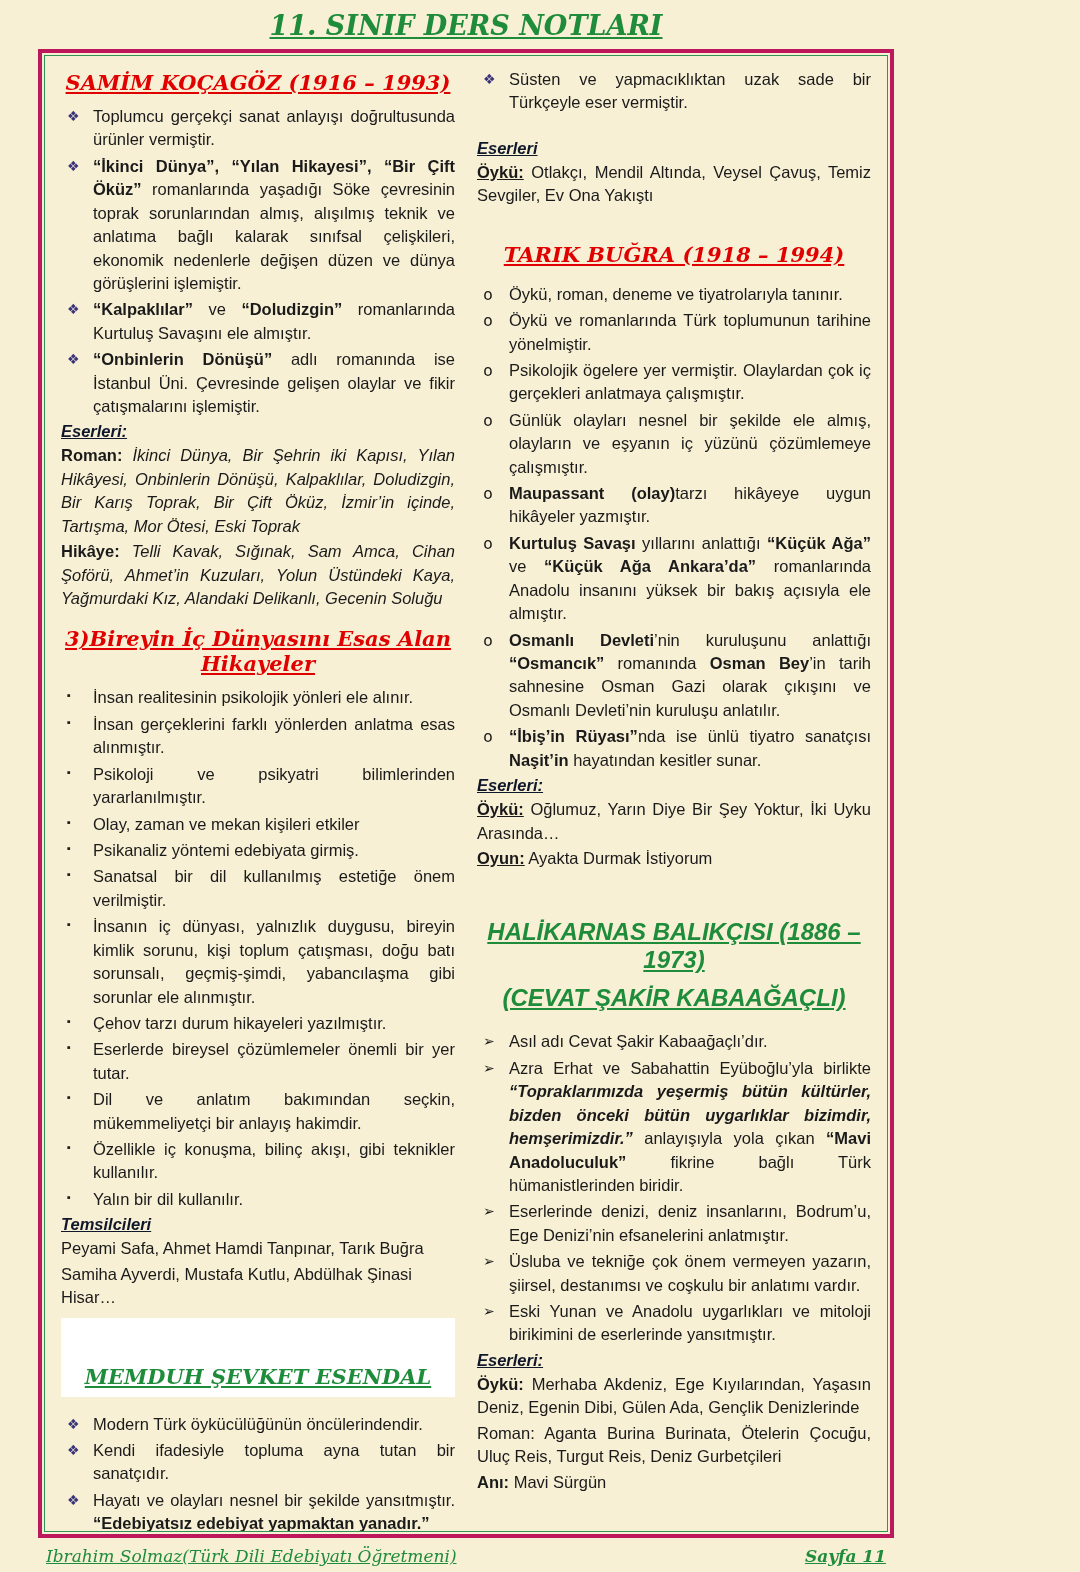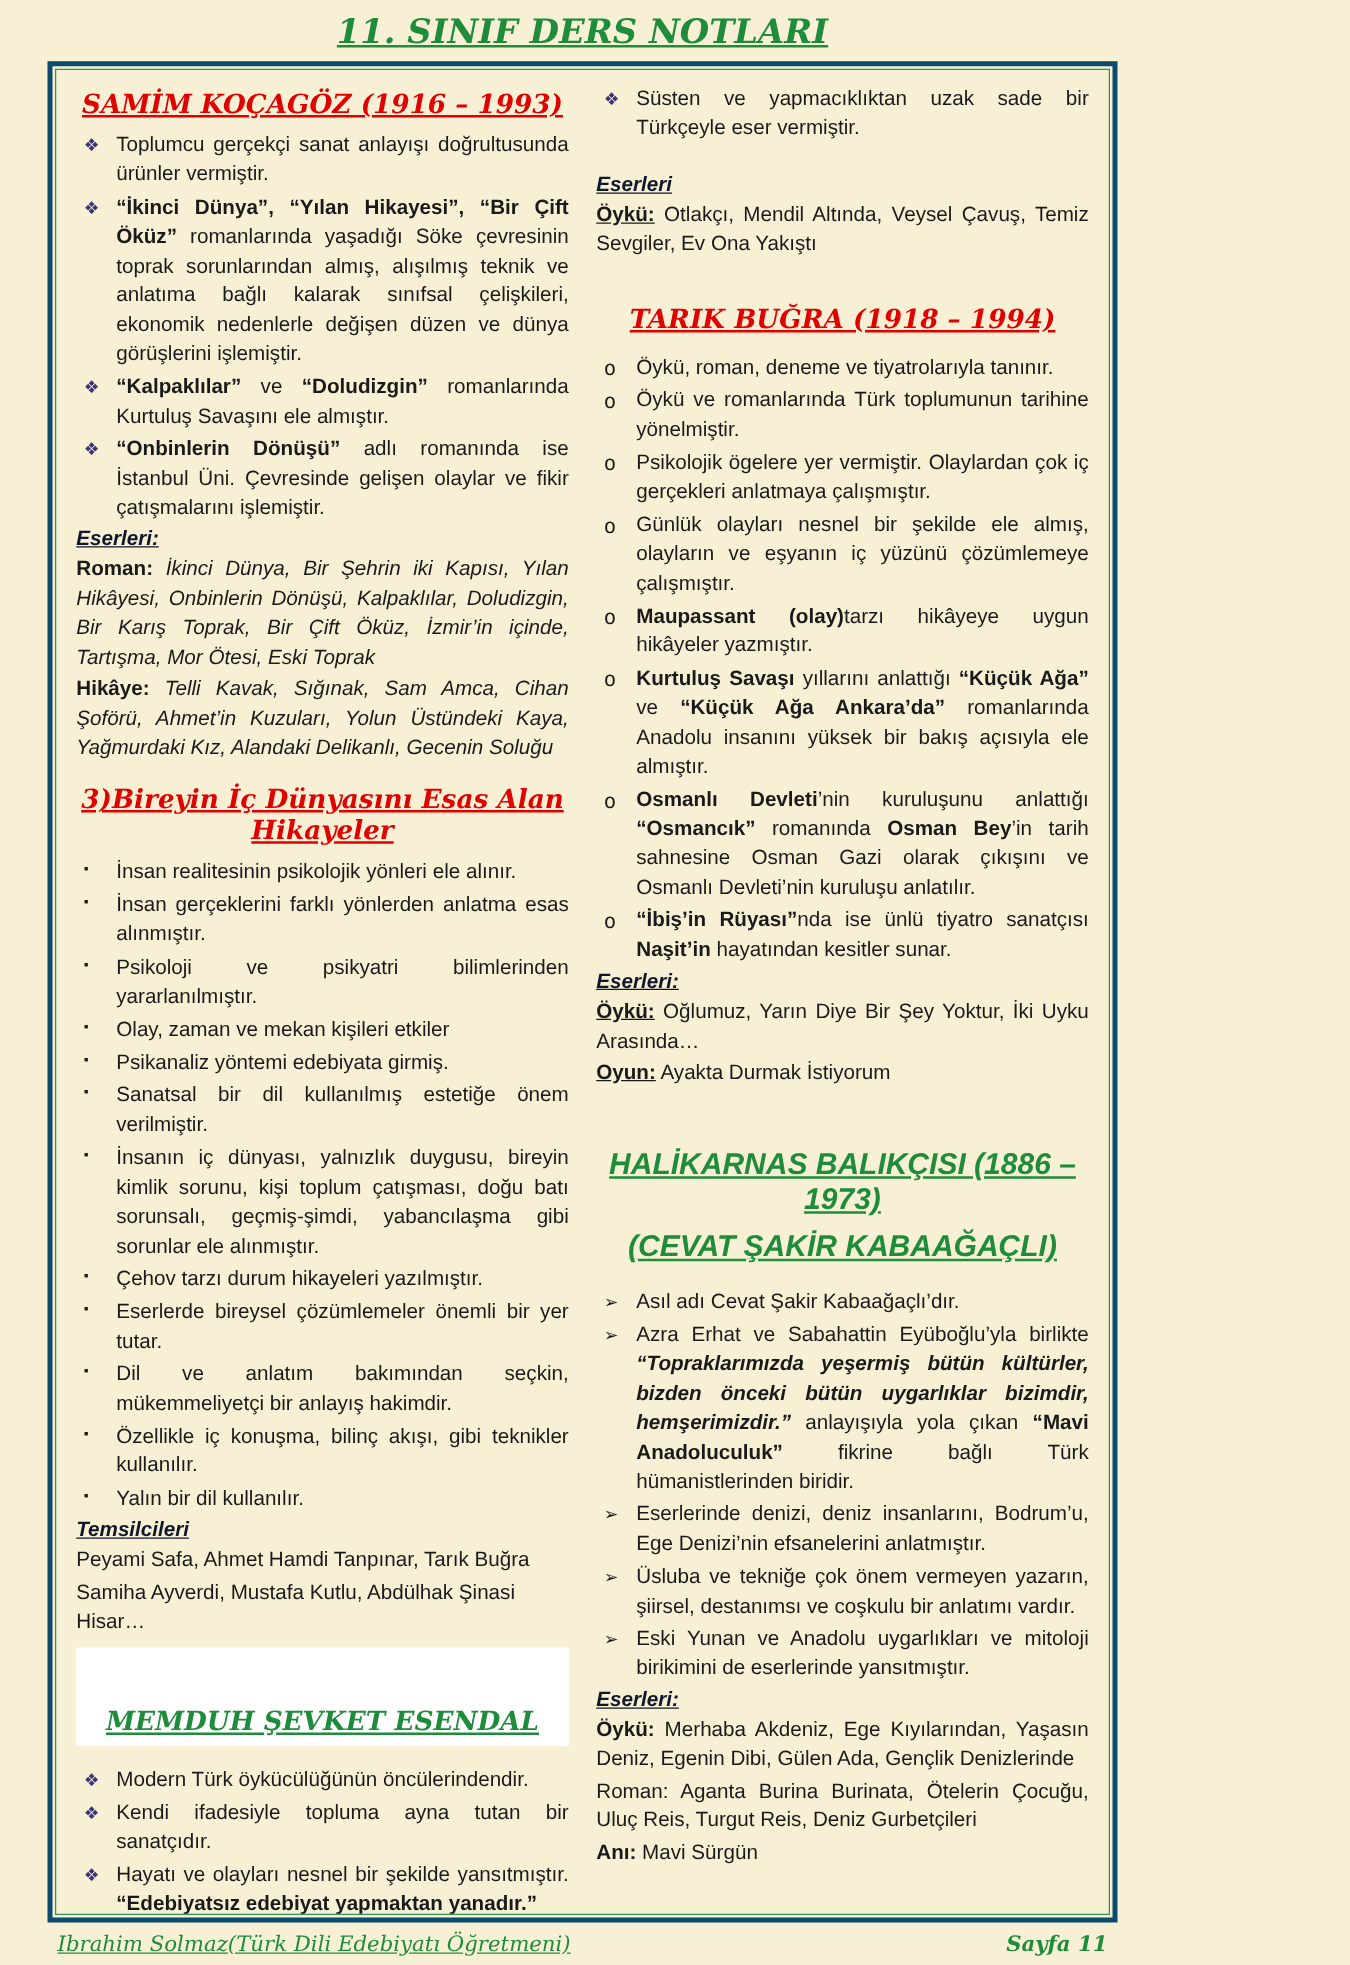--- a/index.html
+++ b/index.html
@@ -9,21 +9,21 @@
     font-family:"Liberation Sans", sans-serif;
     font-size:16.5px;
   }
   .page{width:932px;height:1572px;box-sizing:border-box;
     display:flex;flex-direction:column;padding:10px 38px 6px;}
   .page-title{
     text-align:center;color:#1e8c3a;
     font-family:"DejaVu Serif", serif;font-style:italic;font-weight:700;
     font-size:27px;text-decoration:underline;margin:0 0 8px;
   }
-  .frame{flex:1;min-height:0;border:4px solid #0c4a6e;padding:2px;}
+  .frame{flex:1;min-height:0;border:4px solid #be185d;padding:2px;}
   .frame-inner{border:1px solid #2f9455;height:100%;box-sizing:border-box;
     padding:12px 16px;overflow:hidden;}
   .content{display:flex;gap:22px;height:100%;}
   .col{flex:1;min-width:0;}
 
   .h-script{
     font-family:"DejaVu Serif", serif;font-style:italic;font-weight:700;
     font-size:21px;text-align:center;text-decoration:underline;
     margin:2px 0 10px;
   }
@@ -55,21 +55,21 @@
 
   .whitebox{background:#ffffff;padding:46px 10px 8px;margin:8px 0 0;}
   .whitebox .h-script{margin:0;}
 
   .footer{
     display:flex;justify-content:space-between;align-items:baseline;
     padding:8px 8px 0;color:#1e8c3a;
     font-family:"DejaVu Serif", serif;font-style:italic;font-size:17px;
   }
   .footer-left{text-decoration:underline;}
-  .footer-right{font-weight:700;text-align:right;}
+  .footer-right{font-weight:700;text-decoration:underline;text-align:right;}
 </style>
 </head>
 <body>
 
 <div class="page">
   <div class="page-title">11. SINIF DERS NOTLARI</div>
   <div class="frame">
     <div class="frame-inner">
       <div class="content">
         <div class="col" id="col-left">

